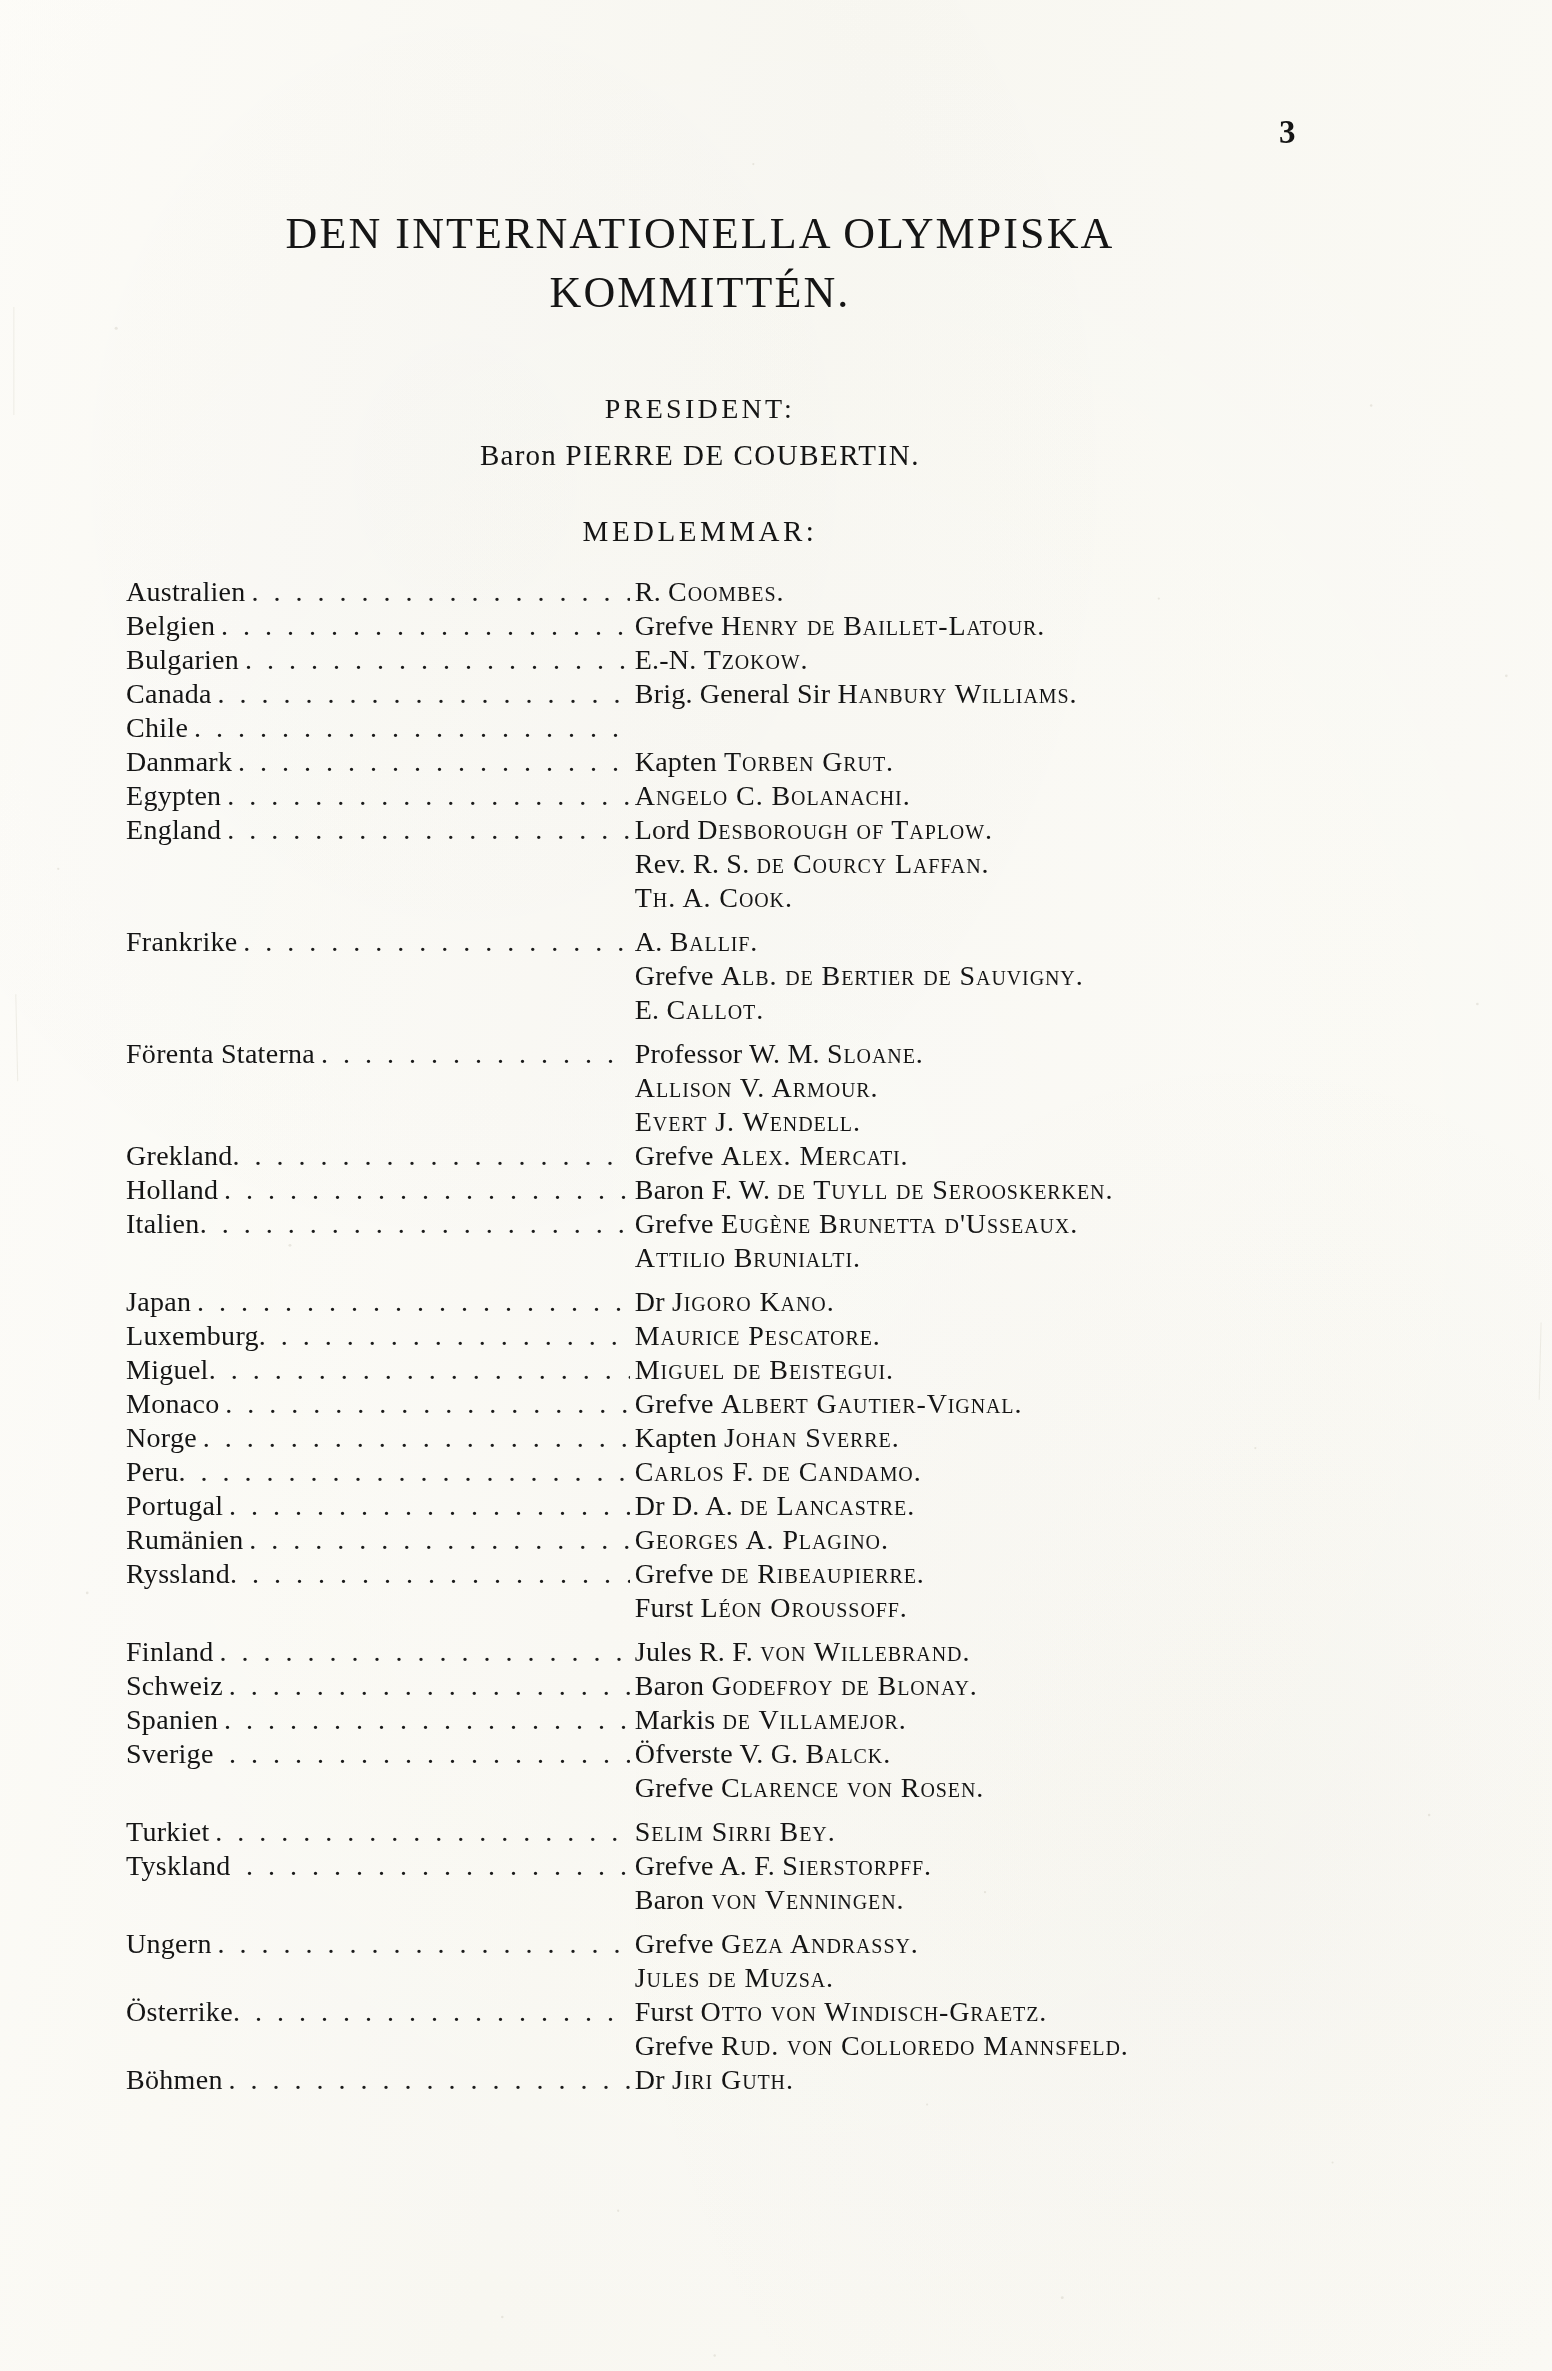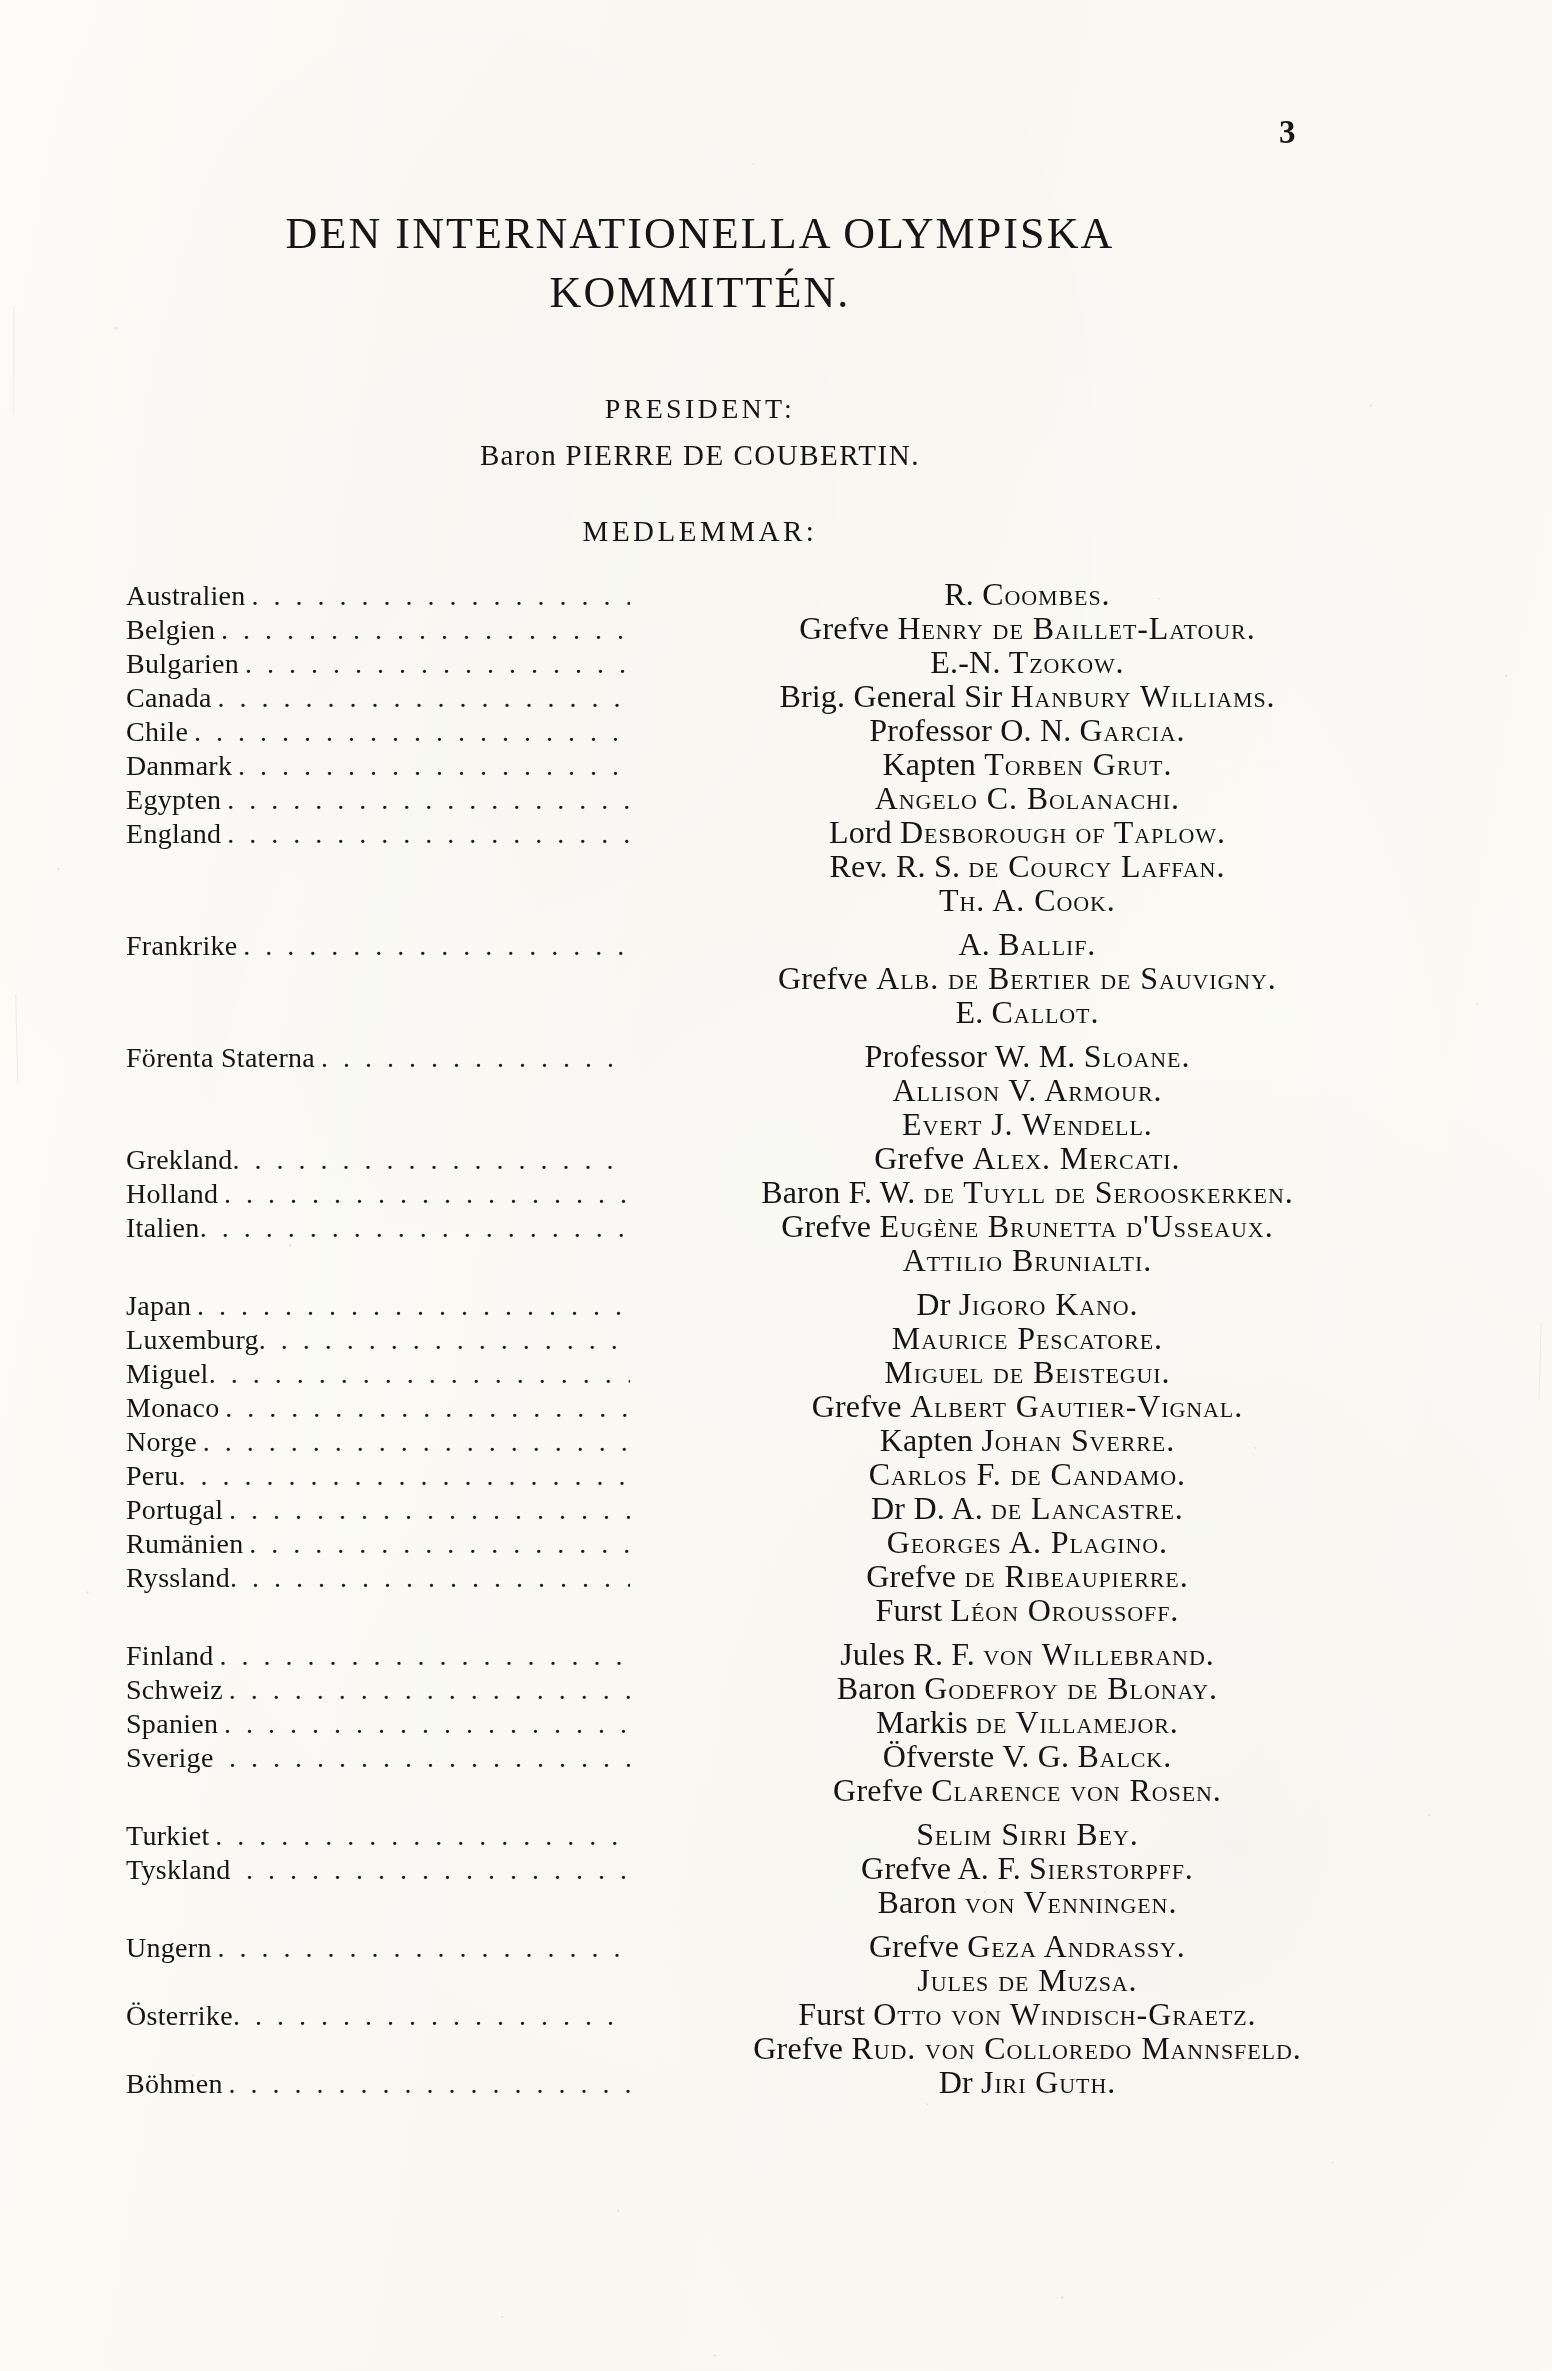--- a/index.html
+++ b/index.html
@@ -149,25 +149,24 @@
     font-size: 28px;
     letter-spacing: 4px;
     margin-left: 5.8px;
     color: #1a1a1a;
   }
   .leader.tight { margin-left: 0px; }
   .leader.wide { margin-left: 15.4px; }
 
   .name-cell {
     flex: 1 1 auto;
-    font-size: 32px;
+    font-size: 28px;
     white-space: nowrap;
     letter-spacing: 0.2px;
     padding-left: 4.8px;
-    text-align: center;
   }
 
   
   .sc {
     font-variant: small-caps;
     letter-spacing: 0.9px;
   }
 </style>
 </head>
 <body>
@@ -245,21 +244,20 @@
             <span class="country-name">Canada</span>
             <span class="leader">. . . . . . . . . . . . . . . . . . . . . . . . . . . . . . . . . . . .</span>
           </div>
           <div class="name-cell"><span>Brig. General Sir </span><span class="sc">Hanbury Williams.</span></div>
         </div>
         <div class="row">
           <div class="country-cell">
             <span class="country-name">Chile</span>
             <span class="leader">. . . . . . . . . . . . . . . . . . . . . . . . . . . . . . . . . . . .</span>
           </div>
-          <div class="name-cell"><span>Professor O. N. </span><span class="sc">Garcia.</span></div>
         </div>
         <div class="row">
           <div class="country-cell">
             <span class="country-name">Danmark</span>
             <span class="leader">. . . . . . . . . . . . . . . . . . . . . . . . . . . . . . . . . . . .</span>
           </div>
           <div class="name-cell"><span>Kapten </span><span class="sc">Torben Grut.</span></div>
         </div>
         <div class="row">
           <div class="country-cell">

